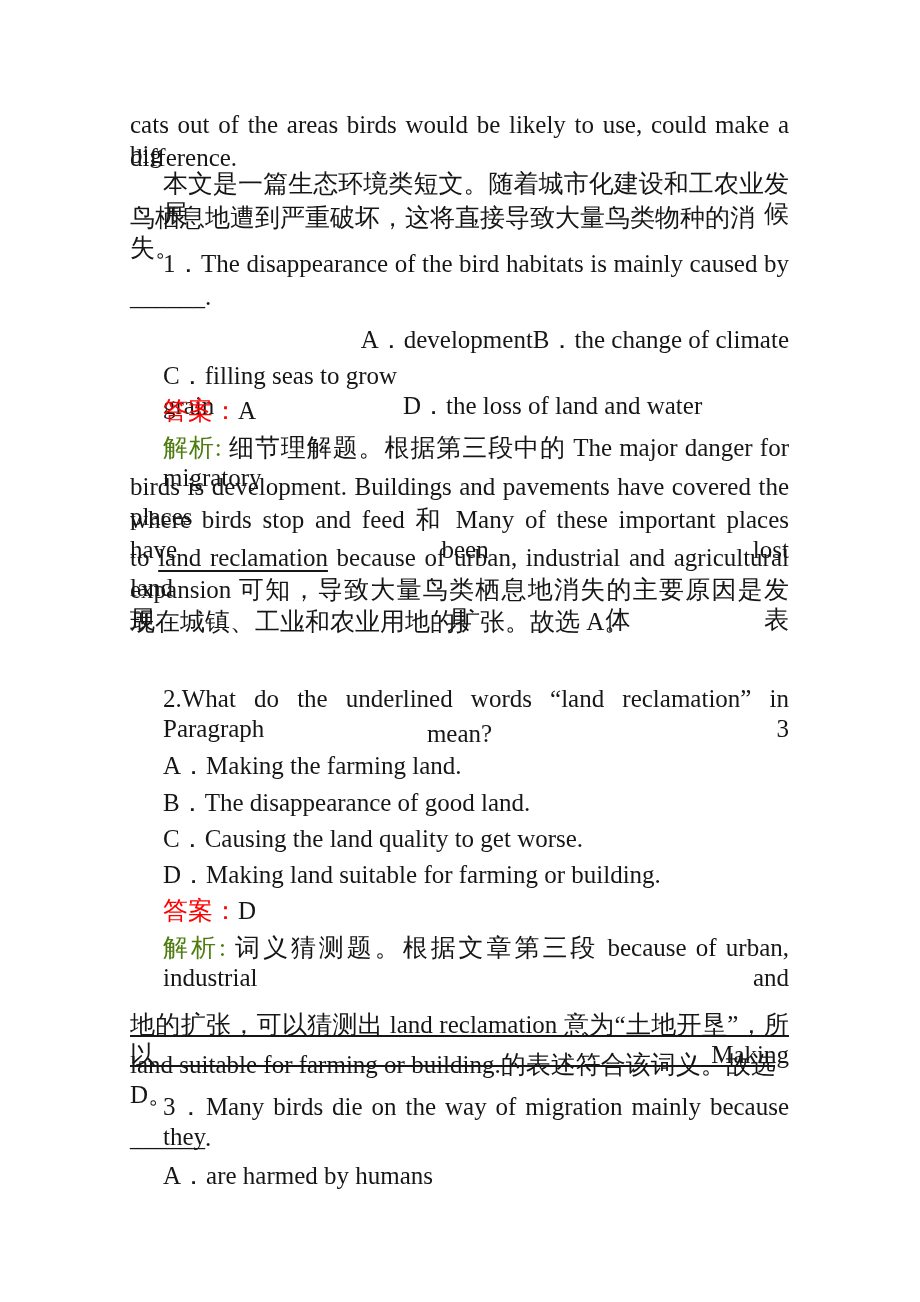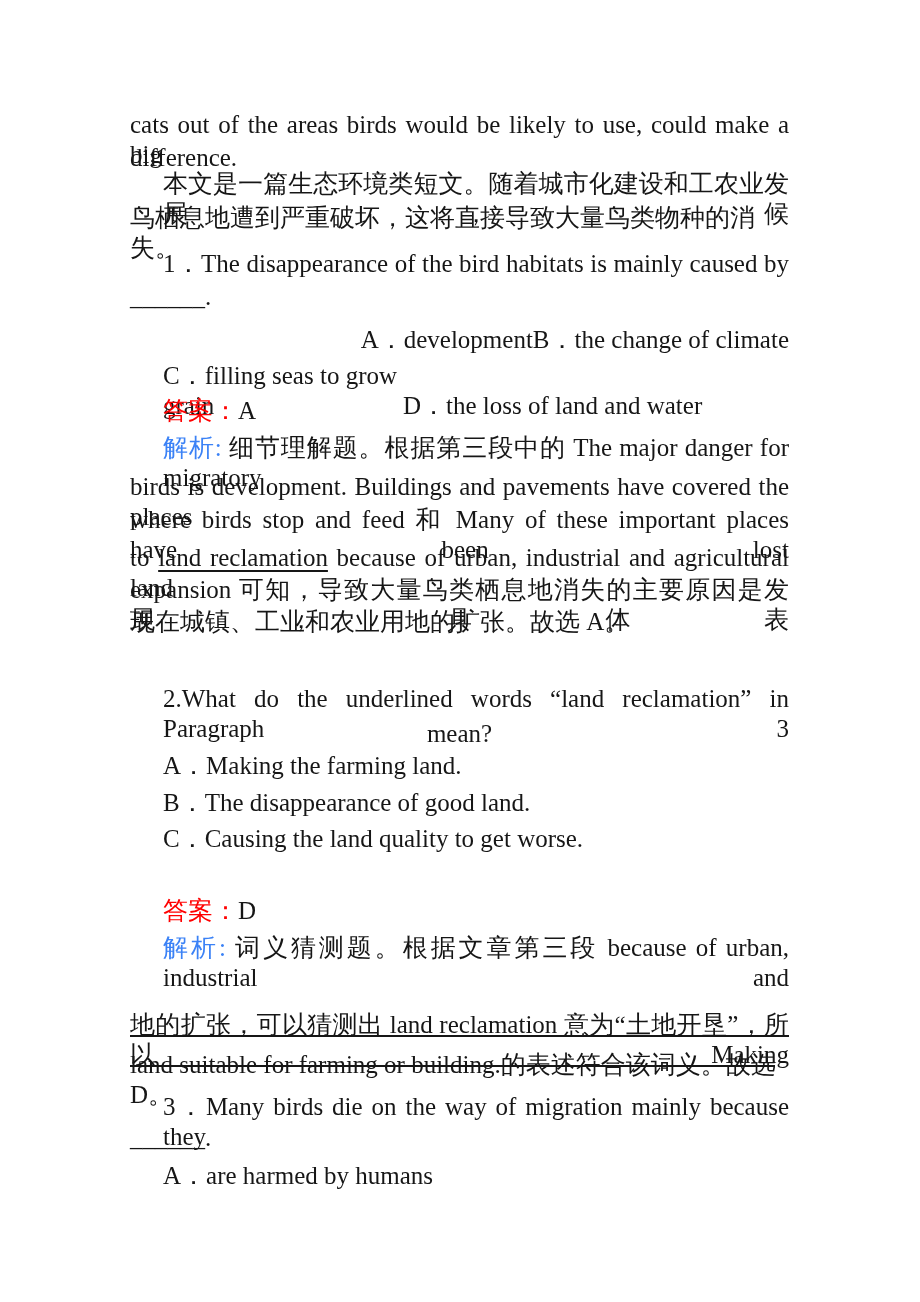--- a/index.html
+++ b/index.html
@@ -16,21 +16,21 @@
     position:absolute;
     left:130px;
     width:659px;
     box-sizing:border-box;
     line-height:30px;
     white-space:normal;
   }
   .indent{padding-left:33px;}
   .just{text-align:justify;text-align-last:justify;}
   .seg-answer{color:#ff0000;}
-  .seg-analysis{color:#3b82f6;}
+  .seg-analysis{color:#4d7c0f;}
   .seg-underline{text-decoration:underline;text-underline-offset:4px;}
   .opt-first{display:inline-block;width:240px;}
 </style>
 </head>
 <body>
 
 <div class="page">
     <div class="line just" style="top: 110px;"><span>cats out of the areas birds would be likely to use, could make a big</span></div>
     <div class="line" style="top: 143px;"><span>difference.</span></div>
     <div class="line indent just" style="top: 169px;"><span>本文是一篇生态环境类短文。随着城市化建设和工农业发展，候</span></div>
@@ -44,20 +44,21 @@
     <div class="line just" style="top: 472px;"><span>birds is development. Buildings and pavements have covered the places</span></div>
     <div class="line just" style="top: 505px;"><span>where birds stop and feed 和 Many of these important places have been lost</span></div>
     <div class="line just" style="top: 543px;"><span>to </span><span class="seg-underline">land reclamation</span><span> because of urban, industrial and agricultural land</span></div>
     <div class="line just" style="top: 575px;"><span>expansion 可知，导致大量鸟类栖息地消失的主要原因是发展，具体表</span></div>
     <div class="line" style="top: 607px;"><span>现在城镇、工业和农业用地的扩张。故选 A。</span></div>
     <div class="line indent just" style="top: 684px;"><span>2.What do the underlined words “land reclamation” in Paragraph 3</span></div>
     <div class="line" style="top: 719px; text-align: center;"><span>mean?</span></div>
     <div class="line indent" style="top: 751px;"><span>A．Making the farming land.</span></div>
     <div class="line indent" style="top: 788px;"><span>B．The disappearance of good land.</span></div>
     <div class="line indent" style="top: 824px;"><span>C．Causing the land quality to get worse.</span></div>
+    <div class="line indent" style="top: 860px;"><span>D．Making land suitable for farming or building.</span></div>
     <div class="line indent" style="top: 896px;"><span class="seg-answer">答案：</span><span>D</span></div>
     <div class="line indent just" style="top: 933px;"><span class="seg-analysis">解析:</span><span> 词义猜测题。根据文章第三段 because of urban, industrial and</span></div>
     <div class="line just" style="top: 1010px; text-decoration: underline;"><span>地的扩张，可以猜测出 land reclamation 意为“土地开垦”，所以 Making</span></div>
     <div class="line" style="top: 1050px;"><span>land suitable for farming or building.的表述符合该词义。故选 D。</span></div>
     <div class="line indent just" style="top: 1092px;"><span>3．Many birds die on the way of migration mainly because they</span></div>
     <div class="line" style="top: 1123px;"><span>______.</span></div>
     <div class="line indent" style="top: 1161px;"><span>A．are harmed by humans</span></div>
   </div>
 
 </body></html>

